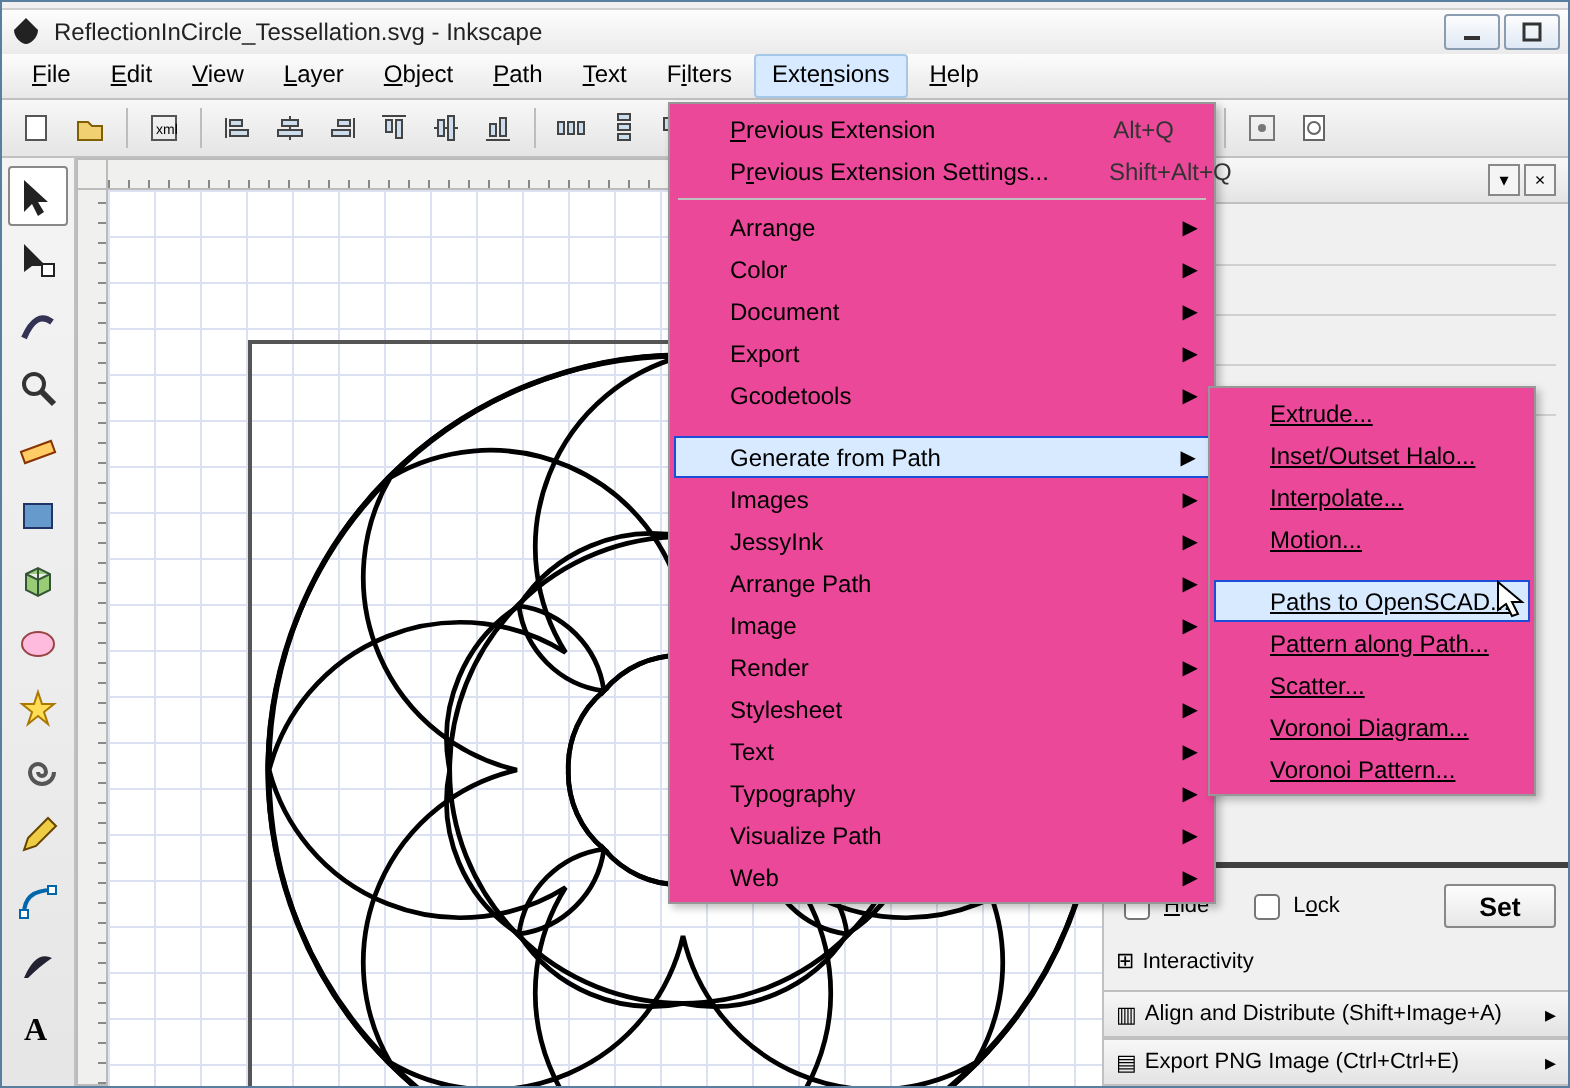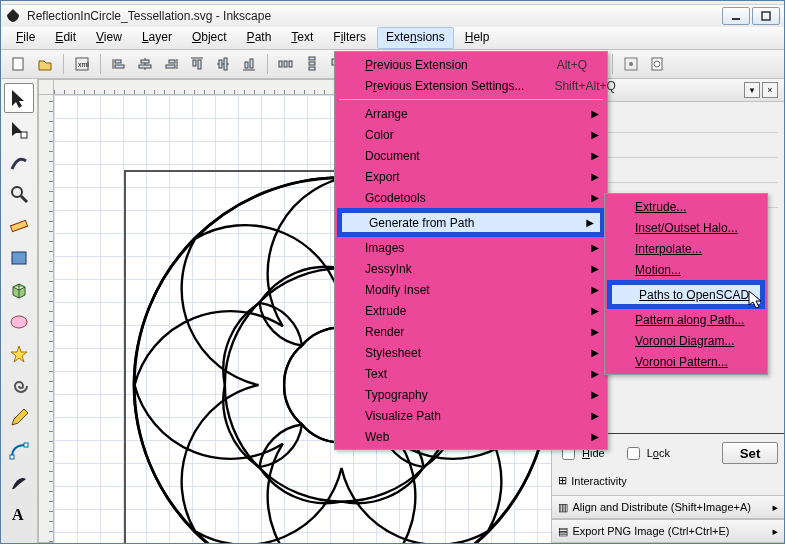--- a/index.html
+++ b/index.html
@@ -197,21 +197,21 @@
     border:1px solid #888;
     display:flex;align-items:center;justify-content:center;
     background:#f4f4f4;
     font-size:9px;
   }
   .panel-body { flex:1; padding:6px; }
   .oprops-row { height:24px; border-bottom:1px solid #d0d0d0; }
   .hide-lock-row {
     display:flex; align-items:center; gap:18px;
     padding:8px 6px 6px 6px;
-    border-top:1px solid #404040;
+    border-top:3px solid #404040;
   }
   .hide-lock-row label { display:flex; align-items:center; gap:4px; }
   .set-btn {
     margin-left:auto;
     width:56px; height:22px;
     border:1px solid #888;
     background:linear-gradient(#fdfdfd,#e7e7e7);
     border-radius:2px;
     font-weight:bold;
   }
@@ -240,23 +240,24 @@
   }
   .dropdown .row {
     display:flex; align-items:center;
     height:21px;
     padding:0 18px 0 28px;
     white-space:nowrap;
     position:relative;
   }
   .dropdown .row.highlight {
     background:#d8eaff;
-    border:5px solid #1d4ed8;
+    border:1px solid #1d4ed8;
     padding-left:27px; padding-right:17px;
     height:19px;
+    margin-top:10px;
   }
   .dropdown .row .accel {
     margin-left:auto; padding-left:30px; color:#333;
   }
   .dropdown .row .arrow {
     position:absolute; right:6px;
     font-size:10px;
   }
   .dropdown hr {
     border:none; border-top:1px solid #c0c0c0;
@@ -642,25 +643,25 @@
       </div>
       <div class="row">
         <span>Images</span>
         <span class="arrow">▶</span>
       </div>
       <div class="row">
         <span>JessyInk</span>
         <span class="arrow">▶</span>
       </div>
       <div class="row">
-        <span>Modify Inset</span>
-        <span class="arrow">▶</span>
-      </div>
-      <div class="row">
-        <span>Extrude</span>
+        <span>Arrange Path</span>
+        <span class="arrow">▶</span>
+      </div>
+      <div class="row">
+        <span>Image</span>
         <span class="arrow">▶</span>
       </div>
       <div class="row">
         <span>Render</span>
         <span class="arrow">▶</span>
       </div>
       <div class="row">
         <span>Stylesheet</span>
         <span class="arrow">▶</span>
       </div>
@@ -693,20 +694,23 @@
         <span>Interpolate...</span>
       </div>
       <div class="row">
         <span>Motion...</span>
       </div>
       <div class="row highlight">
         <span>Paths to OpenSCAD...</span>
       </div>
       <div class="row">
         <span>Pattern along Path...</span>
+      </div>
+      <div class="row">
+        <span>Scatter...</span>
       </div>
       <div class="row">
         <span>Voronoi Diagram...</span>
       </div>
       <div class="row">
         <span>Voronoi Pattern...</span>
       </div>
     </div>
 
   <svg class="cursor-arrow" style="left:747px; top:289px;" width="18" height="22">

